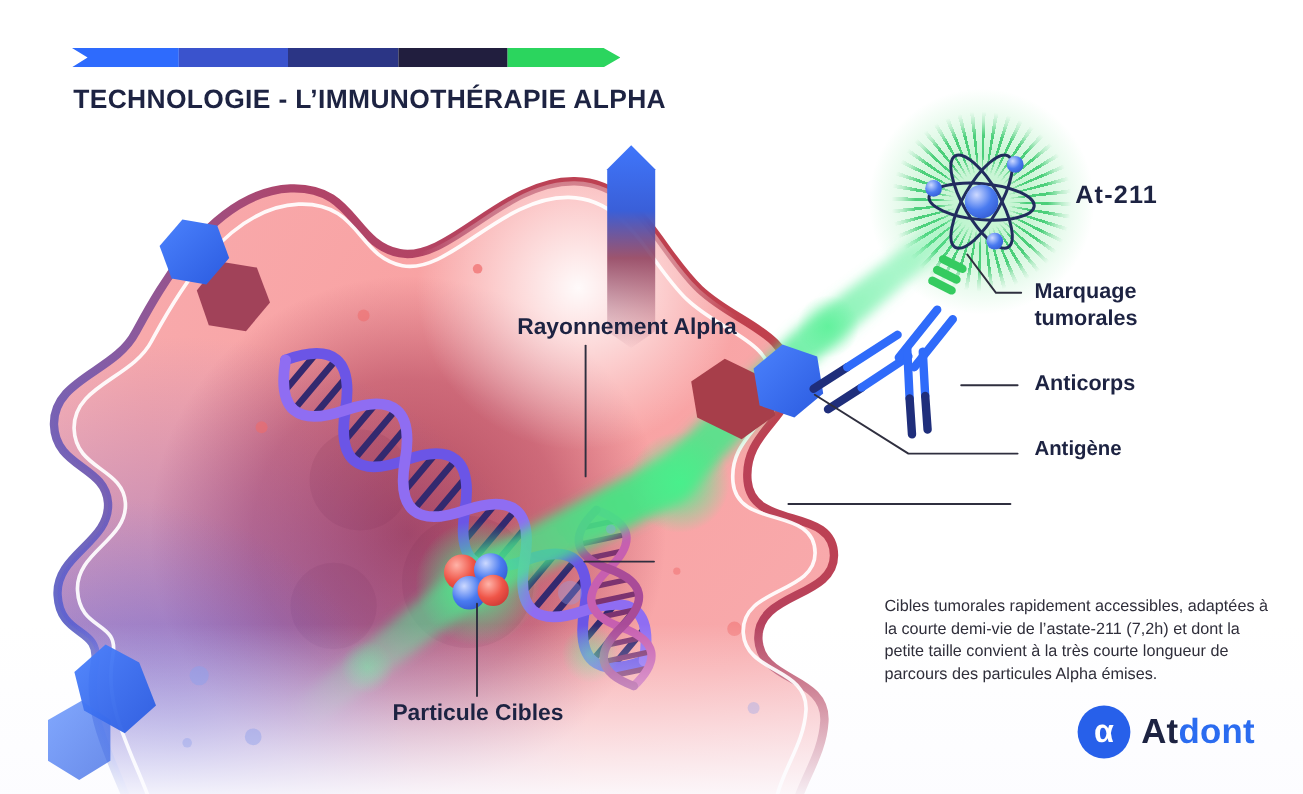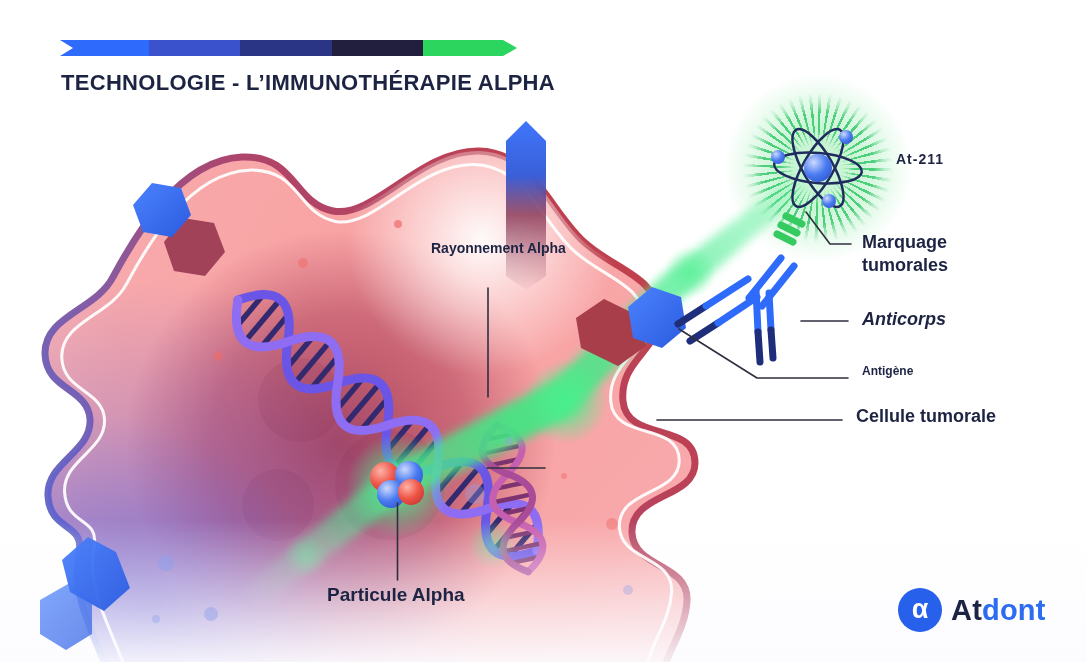--- a/index.html
+++ b/index.html
@@ -14,25 +14,25 @@
   .topbar .seg{position:absolute;top:0;height:16px;}
   .seg1{left:0;width:89px;background:#2e6bfd;}
   .seg2{left:89px;width:91px;background:#3a53cd;}
   .seg3{left:180px;width:92px;background:#2b3585;}
   .seg4{left:272px;width:91px;background:#211e3e;}
   .seg5{left:363px;width:94px;background:#2bd55e;}
   .title{position:absolute;left:61px;top:70px;font-size:22px;font-weight:700;
     color:#1d2342;letter-spacing:.3px;}
   
   .lbl{position:absolute;color:#1d2342;font-weight:600;white-space:nowrap;}
-  .lbl-rayonnement{left:431px;top:240px;font-size:14px;}
-  .lbl-at211{left:896px;top:151px;font-size:14px;letter-spacing:1px;}
+  .lbl-rayonnement{left:431px;top:262px;font-size:19px;}
+  .lbl-at211{left:896px;top:151px;font-size:21px;letter-spacing:1px;}
   .lbl-marquage{left:862px;top:231px;font-size:18px;line-height:1.3;white-space:pre-line;}
-  .lbl-anticorps{left:862px;top:309px;font-size:18px;font-style:italic;}
-  .lbl-antigene{left:862px;top:364px;font-size:12px;}
+  .lbl-anticorps{left:862px;top:309px;font-size:18px;}
+  .lbl-antigene{left:862px;top:364px;font-size:17px;}
   .lbl-cellule{left:856px;top:406px;font-size:18px;}
   .lbl-particule{left:327px;top:584px;font-size:19px;}
   
   .cassure-pill{position:absolute;left:548px;top:445px;width:512px;height:44px;
     background:rgba(255,255,255,.6);border-radius:24px;}
   .cassure-text{position:absolute;left:19px;top:0;line-height:44px;font-size:20px;
     font-weight:600;color:#2a63e0;white-space:nowrap;}
   
   .desc{position:absolute;left:737px;top:495px;width:332px;font-size:13.5px;
     line-height:1.42;color:#2f2e3a;}
@@ -264,24 +264,24 @@
     <div class="seg seg5"></div>
   </div>
   <div class="title">TECHNOLOGIE - L’IMMUNOTHÉRAPIE ALPHA</div>
 
   <div class="lbl lbl-rayonnement">Rayonnement Alpha</div>
   <div class="lbl lbl-at211">At-211</div>
   <div class="lbl lbl-marquage">Marquage
 tumorales</div>
   <div class="lbl lbl-anticorps">Anticorps</div>
   <div class="lbl lbl-antigene">Antigène</div>
-  <div class="lbl lbl-cellule">Cellule tumorale</div>
-  <div class="lbl lbl-particule">Particule Alpha</div>
-
-
+  <div class="lbl lbl-particule">Particule Cibles</div>
+
+
+  <div class="desc">Cibles tumorales rapidement accessibles, adaptées à la courte demi-vie de l’astate-211 (7,2h) et dont la petite taille convient à la très courte longueur de parcours des particules Alpha émises.</div>
 
   <div class="logo">
     <div class="logo-circle">
       <span class="logo-alpha">α</span>
     </div>
     <div class="logo-text">
       <span class="dark">At</span><span class="blue">dont</span>
     </div>
   </div>
 

